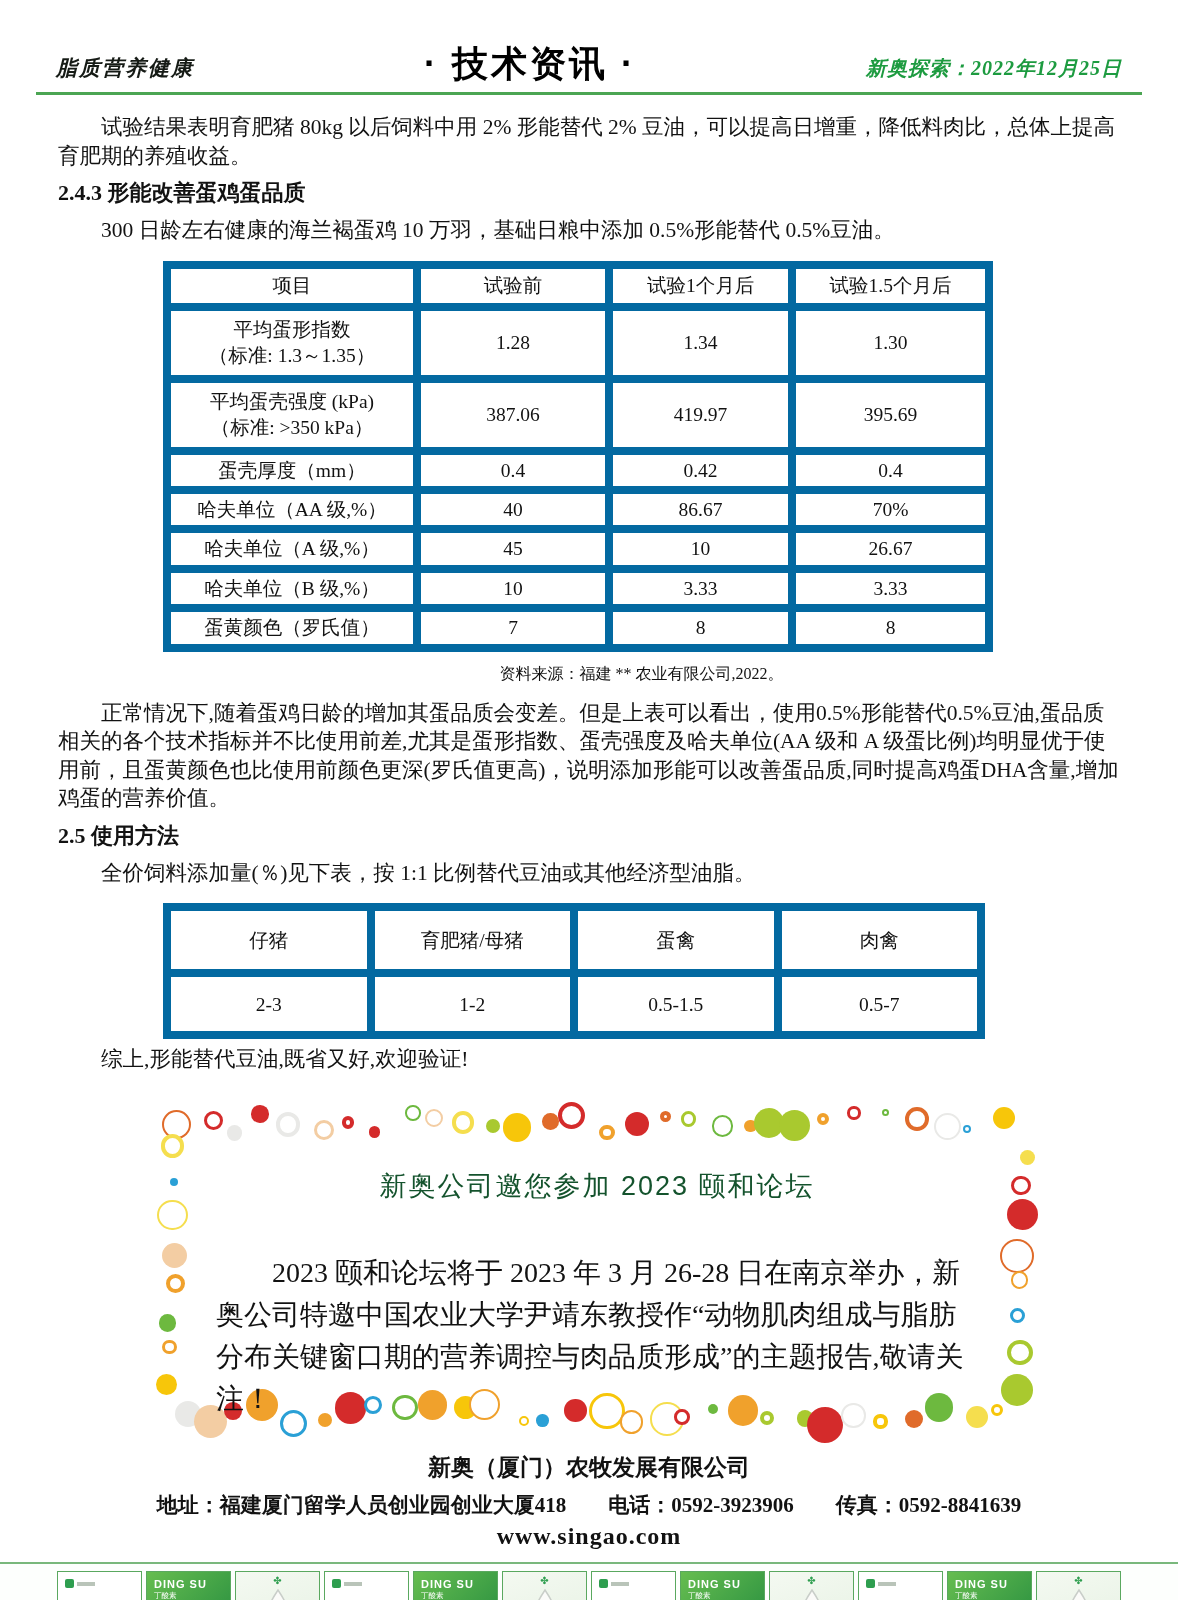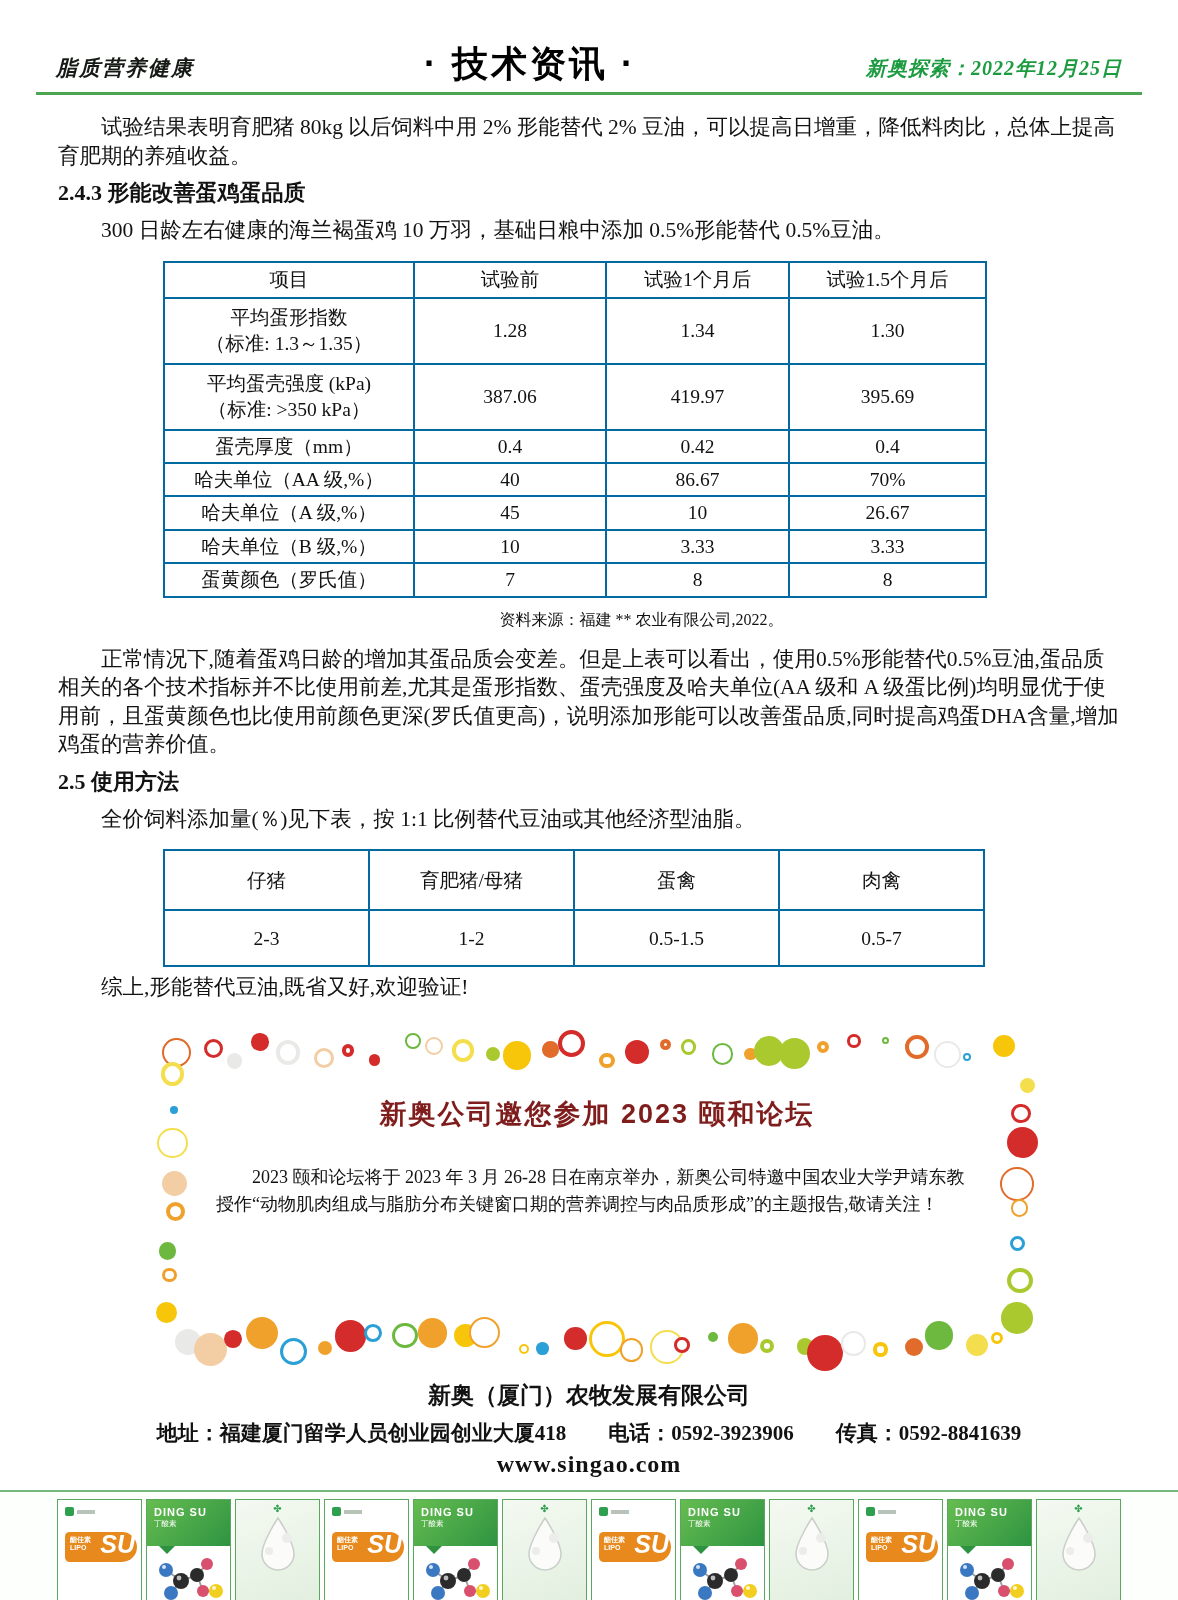--- a/index.html
+++ b/index.html
@@ -15,34 +15,34 @@
   .rule{height:3px;background:#4ba553;margin:2px 36px 0 36px;}
   
   .content{padding:10px 58px 0 58px;}
   .para{font-size:21.5px;line-height:1.33;margin:8px 0;}
   .indent{text-indent:2em;}
   .sec-heading{font-size:22px;font-weight:bold;margin:8px 0 4px 0;}
   .source-note{font-size:16px;margin:12px 0 14px 105px;text-align:center;}
   .conclusion{margin:6px 0 0 0;}
   
   table.doc{border-collapse:collapse;margin:16px 0 2px 105px;width:822px;table-layout:fixed;}
-  table.doc td,table.doc th{border:2px solid #0369a1;text-align:center;vertical-align:middle;
+  table.doc td,table.doc th{border:8px solid #0369a1;text-align:center;vertical-align:middle;
        font-size:19.5px;font-weight:normal;padding:3px 4px;line-height:1.3;}
   table.doc th{height:28px;}
   table.doc td.tall{height:58px;}
   table.dosage th{height:52px;}
   table.dosage td{height:48px;margin-left:26px;}
   
   .annc-wrap{position:relative;margin:30px 0 0 96px;width:886px;height:332px;}
   .bubble-frame{position:absolute;inset:0;pointer-events:none;}
   .bubble{position:absolute;border-radius:50%;box-sizing:border-box;}
   .annc-inner{position:absolute;left:62px;right:62px;top:64px;}
-  .annc-title{text-align:center;color:#7f1d1d;font-weight:bold;font-size:27px;letter-spacing:2px;
+  .annc-title{text-align:center;color:#14532d;font-weight:normal;font-size:27px;letter-spacing:2px;
               font-family:"Liberation Sans","DejaVu Sans",sans-serif;}
-  .annc-body{margin-top:32px;font-size:18px;line-height:1.5;text-indent:2em;}
+  .annc-body{margin-top:48px;font-size:28px;line-height:1.5;text-indent:2em;}
   
   .company{text-align:center;font-weight:bold;font-size:23px;margin-top:16px;
            font-family:"Liberation Sans","DejaVu Sans",sans-serif;}
   .addr{text-align:center;font-weight:bold;font-size:21px;margin-top:8px;}
   .website{text-align:center;font-weight:bold;font-size:24px;margin-top:4px;letter-spacing:1px;}
   
   .strip{margin-top:12px;border-top:2px solid #79b87c;border-bottom:3px solid #45a04d;
          padding:7px 0;display:flex;justify-content:center;gap:4px;background:#fdfffd;}
   .card{width:85px;height:118px;position:relative;overflow:hidden;background:#fff;
         border:1.5px solid #5aa85f;box-sizing:border-box;flex:0 0 auto;}

